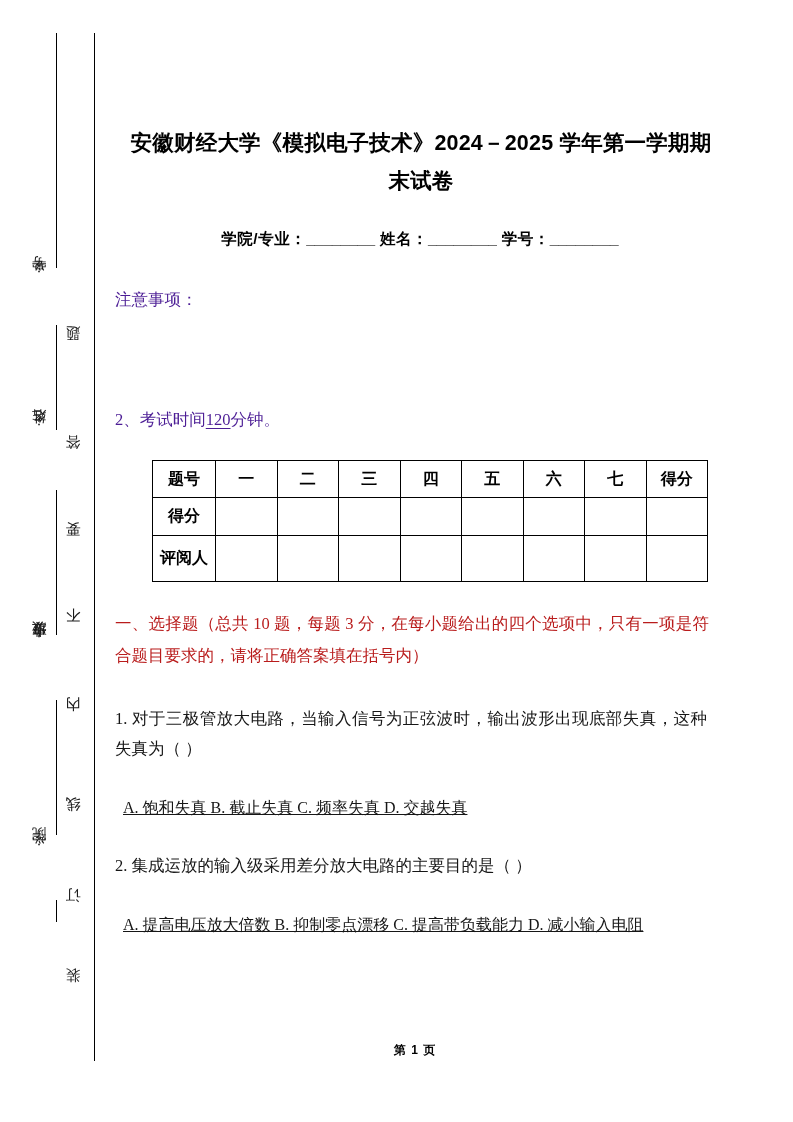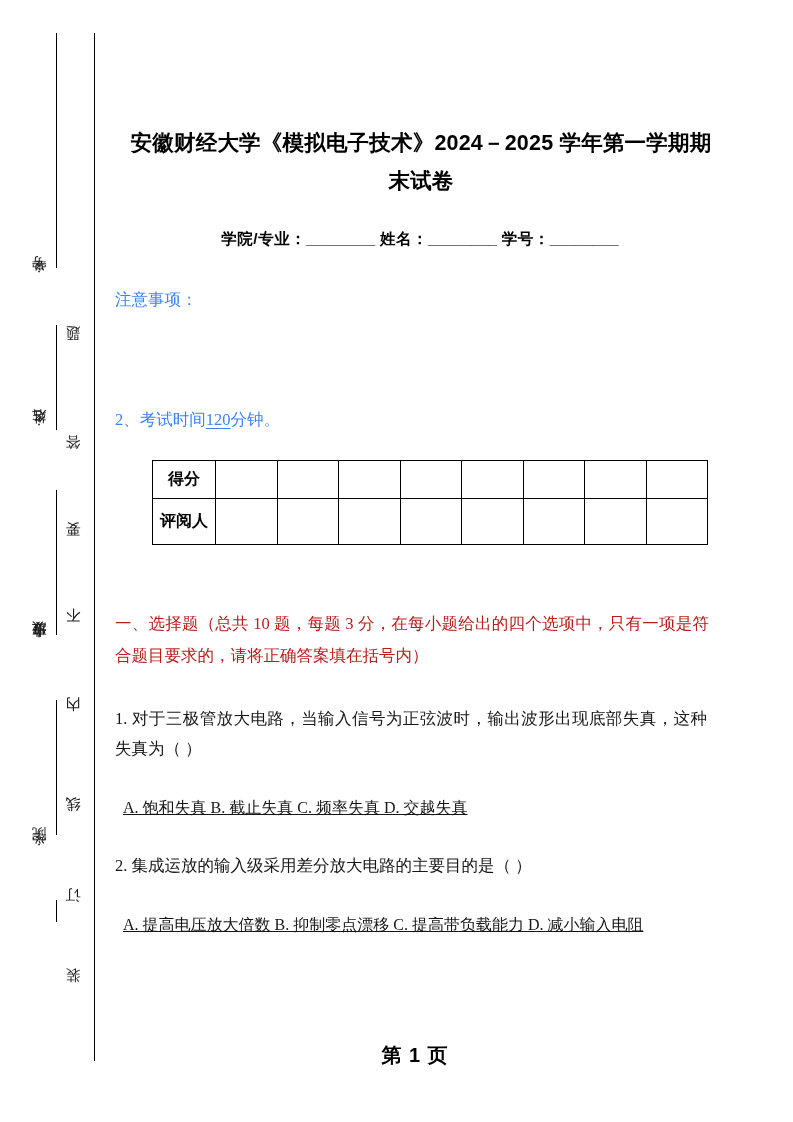--- a/index.html
+++ b/index.html
@@ -104,21 +104,21 @@
   }
   #identity-line .fld { letter-spacing: 0px; }
 
   .para {
     position: absolute;
     left: 0px;
     width: 592px;
     font-size: 16.5px;
     line-height: 30px;
     text-align: justify;
-    color: #3b82f6;
+    color: #4c1d95;
   }
 
   .u-under {
     text-decoration: underline;
     text-underline-offset: 3px;
   }
 
   
   #score-table {
     position: absolute;
@@ -176,21 +176,21 @@
   }
 
   #page-footer {
     position: absolute;
     left: 0px;
     top: 1042px;
     width: 600px;
     text-align: center;
     font-family: "Liberation Sans", "DejaVu Sans", sans-serif;
     font-weight: bold;
-    font-size: 20px;
+    font-size: 12px;
     letter-spacing: 1px;
   }
 </style>
 </head>
 <body>
 
 <div id="seal-margin">
   <div class="vline vline-inner"></div>
   <div id="outer-line-holder">
       <div class="vline vline-outer" style="top: 33px; height: 235px;"></div>
@@ -229,20 +229,31 @@
 
   <div class="para" style="top:285px;">注意事项：</div>
 
 
   <div class="para" style="top:405px;">
     <span>2、考试时间</span><span class="u-under">120</span><span>分钟。</span>
   </div>
 
   <table id="score-table">
     <tbody id="score-table-body">
+        <tr class="r-head">
+          <td class="lbl-col">题号</td>
+          <td>一</td>
+          <td>二</td>
+          <td>三</td>
+          <td>四</td>
+          <td>五</td>
+          <td>六</td>
+          <td>七</td>
+          <td>得分</td>
+        </tr>
         <tr class="r-score">
           <td class="lbl-col">得分</td>
           <td class="blank"></td>
           <td class="blank"></td>
           <td class="blank"></td>
           <td class="blank"></td>
           <td class="blank"></td>
           <td class="blank"></td>
           <td class="blank"></td>
           <td class="blank"></td>

